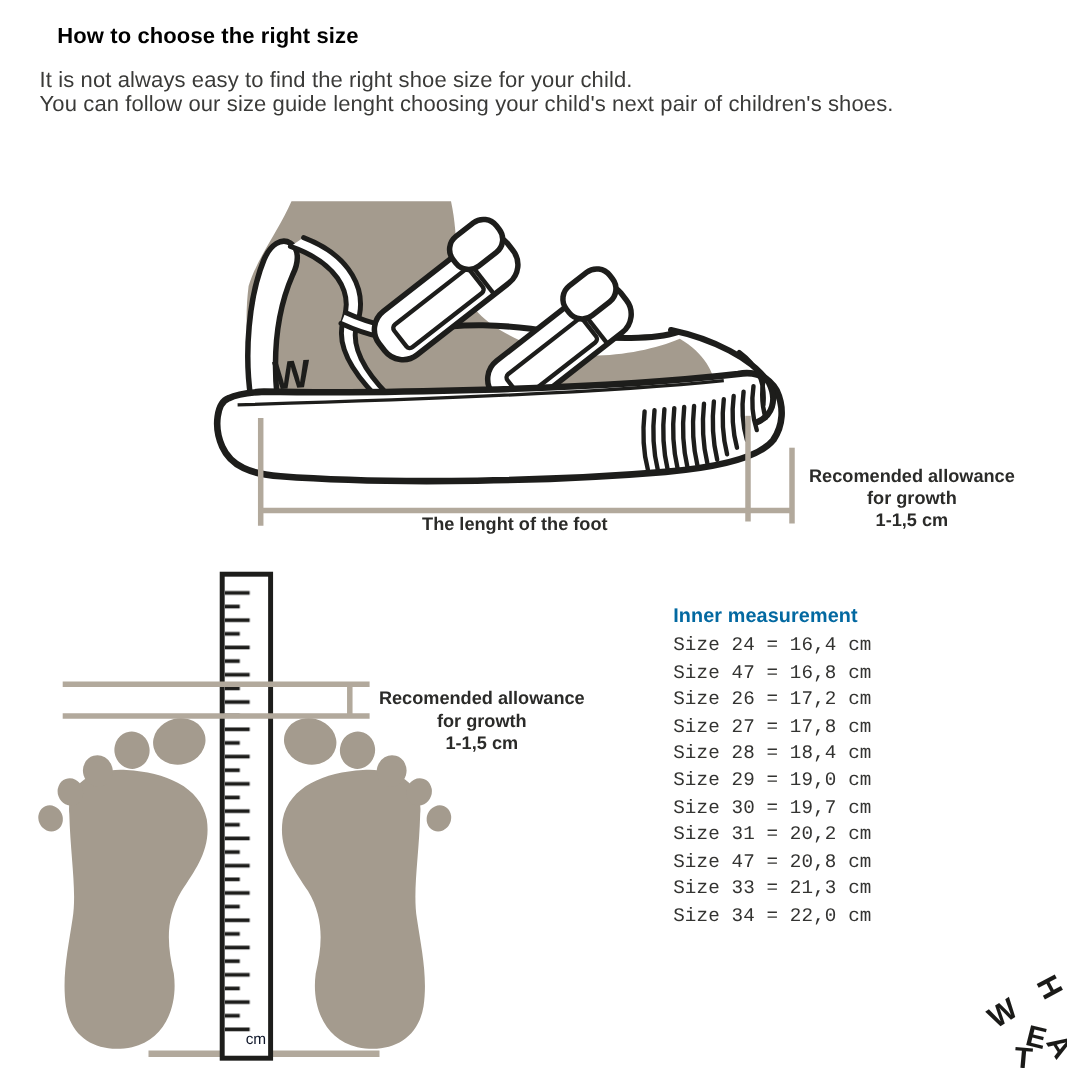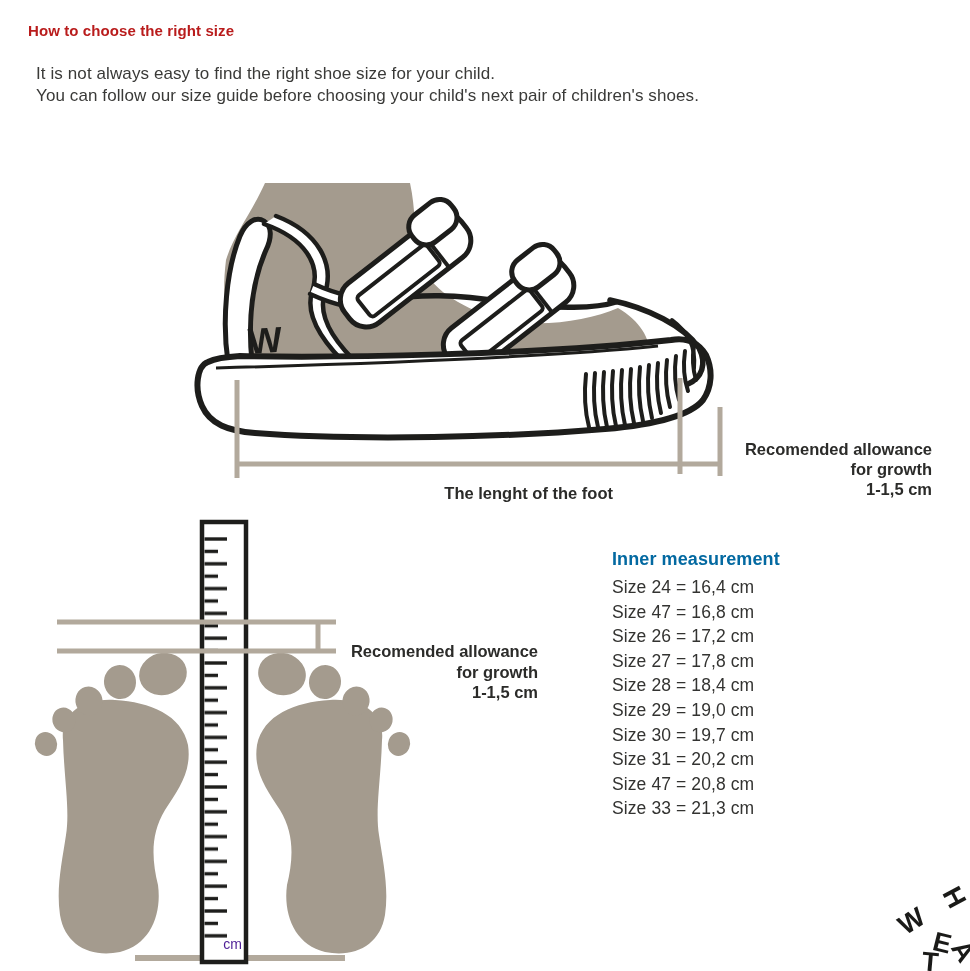--- a/index.html
+++ b/index.html
@@ -4,43 +4,43 @@
 <style>
   * { margin:0; padding:0; box-sizing:border-box; }
   html,body { background:#ffffff; }
   #canvas {
     position:relative; width:970px; height:971px;
     background:#ffffff; overflow:hidden;
     font-family:"Liberation Sans", sans-serif;
     color:#333331;
   }
   .abs { position:absolute; }
-  .ctr { text-align:right;margin-top:16px; }
-  #page-title { left:28px; top:22px; font-size:15px; font-weight:bold; color:#b91c1c; letter-spacing:.1px; }
-  #intro { left:36px; top:63px; font-size:17px; line-height:21.5px; color:#3a3a38; letter-spacing:.1px; }
+  .ctr { text-align:center; }
+  #page-title { left:52px; top:22px; font-size:20px; font-weight:bold; color:#000000; letter-spacing:.1px; }
+  #intro { left:36px; top:63px; font-size:20px; line-height:21.5px; color:#3a3a38; letter-spacing:.1px; }
   .diagram-label { color:#2b2b29; font-weight:bold; }
   #foot-length-label { left:323px; top:468px; width:290px; font-size:16.5px; }
   #allowance-shoe { left:726px; top:423px; width:206px; font-size:16.5px; line-height:20px; }
   #allowance-ruler { left:338px; top:625px; width:200px; font-size:16.5px; line-height:20.5px; }
-  #cm-label { left:214px; top:936px; width:28px; text-align:right; font-size:14px; color:#4c1d95; }
+  #cm-label { left:214px; top:936px; width:28px; text-align:right; font-size:14px; color:#0f172a; }
   #size-table { left:612px; top:549px; width:260px; }
   #size-table .table-title { font-size:18px; font-weight:bold; color:#0369a1; margin-bottom:5px; letter-spacing:.1px; }
-  #size-table .size-row { font-size:17.5px; line-height:24.6px; color:#333331; letter-spacing:.1px; }
+  #size-table .size-row { font-size:17.5px; line-height:24.6px; color:#333331; letter-spacing:.1px;font-family:Liberation Mono, monospace; }
   .brand-letter { position:absolute; font-size:27px; font-weight:900; color:#1a1a18; line-height:1; }
 </style>
 </head>
 <body>
 
 <div id="canvas">
 
   <div id="page-title" class="abs">How to choose the right size</div>
 
   <div id="intro" class="abs">
     <div>It is not always easy to find the right shoe size for your child.</div>
-    <div>You can follow our size guide before choosing your child's next pair of children's shoes.</div>
+    <div>You can follow our size guide lenght choosing your child's next pair of children's shoes.</div>
   </div>
 
   <svg class="abs" style="left:0;top:150px" width="970" height="345" viewBox="0 0 970 345">
 
     <path fill="#a49b8e" d="M 265,33 L 410,33 C 416,60 414,85 419,108 C 427,135 452,152 488,166
          C 530,180 585,172 618,158 C 642,172 652,192 650,210 C 648,224 638,232 626,236
          L 242,222 C 226,190 221,150 226,110 C 234,84 252,62 265,33 Z"></path>
 
     <path fill="#ffffff" stroke="#1d1d1b" stroke-width="5" stroke-linejoin="round" d="M 228,212 C 222,172 226,120 240,86 C 246,72 256,66 264,71 C 272,76 272,88 266,100
          C 252,132 248,172 252,212 C 244,216 234,216 228,212 Z"></path>
@@ -172,20 +172,21 @@
     <div class="size-row">Size 24 = 16,4 cm</div>
     <div class="size-row">Size 47 = 16,8 cm</div>
     <div class="size-row">Size 26 = 17,2 cm</div>
     <div class="size-row">Size 27 = 17,8 cm</div>
     <div class="size-row">Size 28 = 18,4 cm</div>
     <div class="size-row">Size 29 = 19,0 cm</div>
     <div class="size-row">Size 30 = 19,7 cm</div>
     <div class="size-row">Size 31 = 20,2 cm</div>
     <div class="size-row">Size 47 = 20,8 cm</div>
     <div class="size-row">Size 33 = 21,3 cm</div>
+    <div class="size-row">Size 34 = 22,0 cm</div>
   </div>
 
   <div>
     <span class="brand-letter" style="left:944px;top:884px;transform:rotate(62deg)">H</span>
     <span class="brand-letter" style="left:899px;top:908px;transform:rotate(-32deg)">W</span>
     <span class="brand-letter" style="left:933px;top:930px;transform:rotate(14deg)">E</span>
     <span class="brand-letter" style="left:953px;top:938px;transform:rotate(58deg)">A</span>
     <span class="brand-letter" style="left:922px;top:949px;transform:rotate(5deg)">T</span>
   </div>
 

